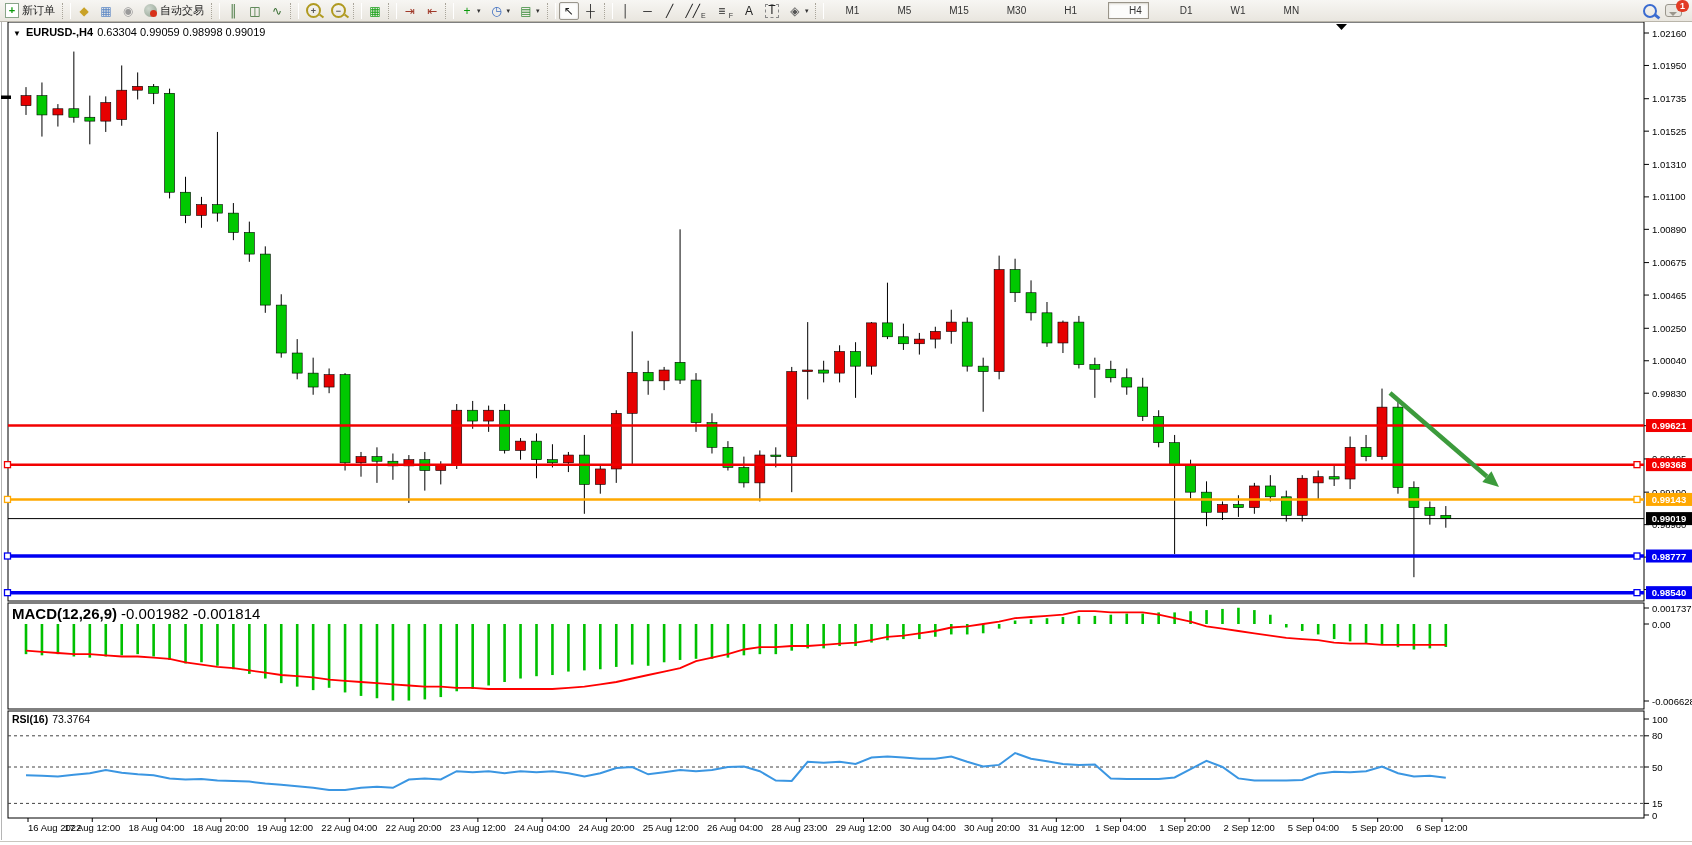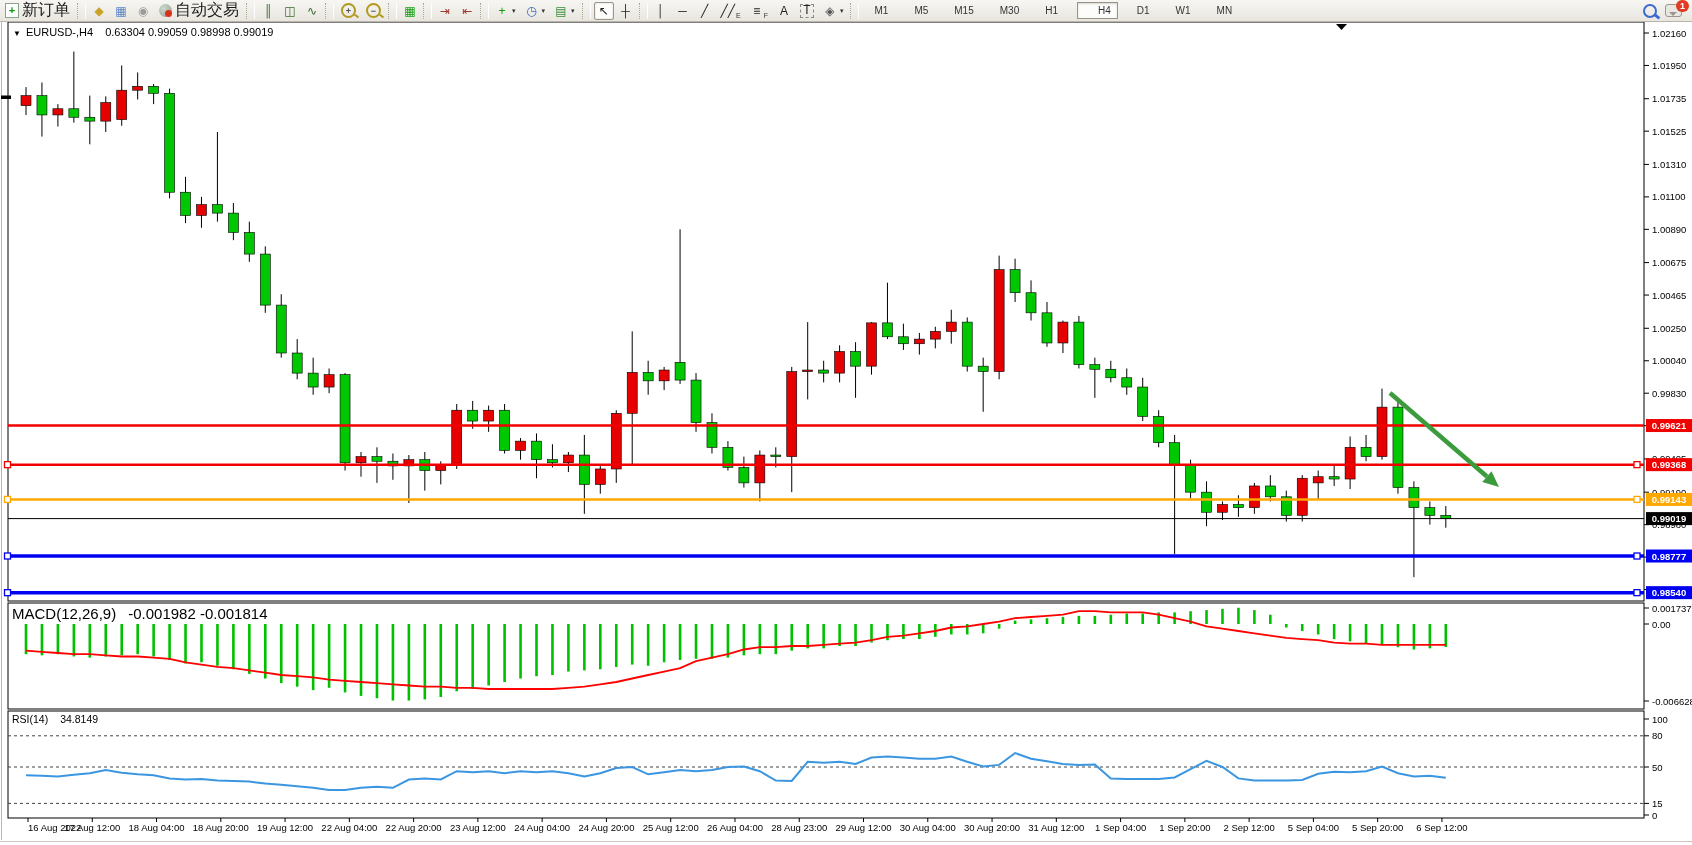--- a/index.html
+++ b/index.html
@@ -6,22 +6,22 @@
     font-family:"Liberation Sans","DejaVu Sans",sans-serif;-webkit-font-smoothing:antialiased;}
   #toolbar{position:absolute;left:0;top:0;width:1692px;height:21px;background:linear-gradient(#f7f6f3,#e9e6df);
     border-bottom:1px solid #b9b5aa;display:flex;align-items:center;z-index:5;font-size:11px;color:#222;}
   .sep{width:7px;height:16px;margin:0 2px;border-left:1px dotted #a9a59a;border-right:1px solid #fff;}
   .tbtn{display:inline-flex;align-items:center;gap:3px;height:18px;padding:0 3px;margin:0 1px;background:transparent;
     border:1px solid transparent;border-radius:2px;cursor:default;font-size:11px;color:#222;font-family:inherit;}
   .tbtn.active{background:#fdfdfc;border:1px solid #9a968c;box-shadow:inset 0 0 2px #ccc;}
   .tbtn .glyph{display:inline-block;min-width:12px;text-align:center;font-size:12px;line-height:16px;}
   .tbtn .sub{font-size:7px;margin-left:-2px;align-self:flex-end;color:#333;}
   .tbtn .caret{font-size:7px;color:#333;margin-left:1px;}
-  .tbtn .tlabel{font-size:16px;color:#1a1a1a;}
-  .tf{min-width:26px;height:17px;margin:6px;border:1px solid transparent;background:transparent;text-align:left;
+  .tbtn .tlabel{font-size:11px;color:#1a1a1a;}
+  .tf{min-width:26px;height:17px;margin:12px;border:1px solid transparent;background:transparent;text-align:left;
     font-size:10px;color:#333;font-family:inherit;}
   .tf.active{background:#fcfcfb;border:1px solid #999489;box-shadow:inset 0 1px 2px #d8d5cc;padding-left:20px;}
   [data-name="new-order-button"] .glyph{background:#fff;border:1px solid #8aa48a;width:11px;height:13px;line-height:12px;
     font-weight:bold;font-size:11px;color:#0a9a0a;}
   [data-name="autotrading-icon"]{width:13px;height:13px;border-radius:50%;background:radial-gradient(circle at 35% 35%,#cfd8cf,#8fa08f);
     display:inline-block;position:relative;}
   [data-name="autotrading-icon"] i{position:absolute;right:0;bottom:0;width:7px;height:7px;border-radius:50%;background:#d8321a;}
   .mag{width:11px;height:11px;border:2px solid #b09a20;border-radius:50%;display:inline-flex;align-items:center;justify-content:center;
     font-size:9px;font-weight:bold;color:#555;position:relative;}
   .mag:after{content:"";position:absolute;width:5px;height:2px;background:#b09a20;right:-5px;bottom:-1px;transform:rotate(38deg);}
@@ -29,21 +29,21 @@
   #tb-right{margin-left:auto;display:flex;align-items:center;gap:8px;padding-right:10px;}
   [data-name="search-icon"]{width:10px;height:10px;border:2.5px solid #3a6bd0;border-radius:50%;display:inline-block;position:relative;}
   [data-name="search-icon"]:after{content:"";position:absolute;width:6px;height:3px;background:#3a6bd0;right:-5px;bottom:-2px;transform:rotate(38deg);}
   [data-name="chat-icon"]{width:15px;height:11px;background:#e8e6e0;border:1px solid #9a968c;border-radius:3px;display:inline-block;position:relative;}
   [data-name="chat-icon"]:after{content:"";position:absolute;left:3px;bottom:-4px;border:4px solid transparent;border-top-color:#9a968c;}
   #badge{position:absolute;top:-5px;right:-8px;background:#e23b24;color:#fff;font-size:9px;font-weight:bold;
     border-radius:8px;padding:0 4px;line-height:12px;}
   #chart{position:absolute;left:0;top:0;}
   .olabel{position:absolute;font-size:11px;color:#000;pointer-events:none;white-space:nowrap;z-index:3;}
   .olabel .tri{font-size:8px;margin-right:5px;}
-  .olabel b{font-weight:normal;margin-right:12px;}
+  .olabel b{font-weight:bold;margin-right:4px;}
   svg text{font-family:"Liberation Sans","DejaVu Sans",sans-serif;}
 </style>
 </head>
 <body>
 
 <div id="toolbar" data-name="toolbar">
     <button class="tbtn" data-name="new-order-button">
       <span class="glyph" data-name="new-order-icon" style="color: rgb(10, 154, 10);">+</span>
       <span class="tlabel" data-name="new-order-button-label">新订单</span>
     </button>
@@ -584,14 +584,14 @@
     </g>
   </svg>
 
 <div class="olabel" style="left:13px;top:26px;" data-name="chart-title">
   <span class="tri" data-name="symbol-dropdown-icon">▼</span><b data-name="chart-symbol-period">EURUSD-,H4</b><span data-name="chart-ohlc-values">0.63304 0.99059 0.98998 0.99019</span>
 </div>
 <div class="olabel" style="left:12px;top:605px;font-size:15px;" data-name="macd-indicator-label">
   <b>MACD(12,26,9)</b><span>-0.001982 -0.001814</span>
 </div>
 <div class="olabel" style="left:12px;top:713px;font-size:10.5px;" data-name="rsi-indicator-label">
-  <b>RSI(14)</b><span>34.8149</span>
+  <b>RSI(16)</b><span>73.3764</span>
 </div>
 
 </body></html>

